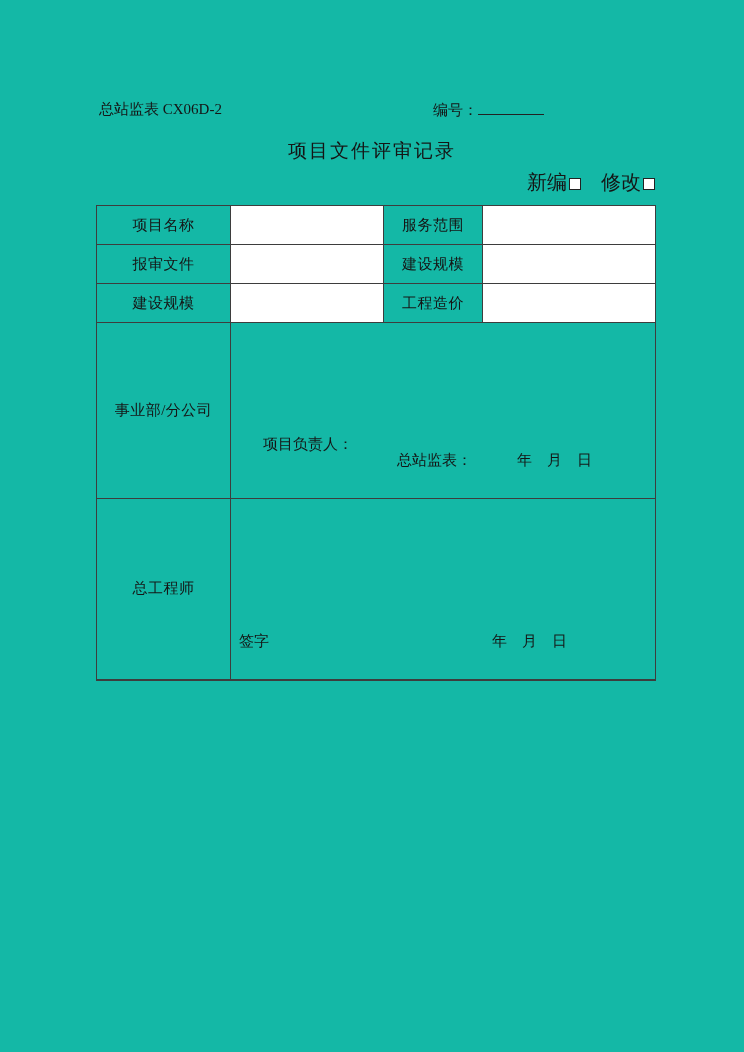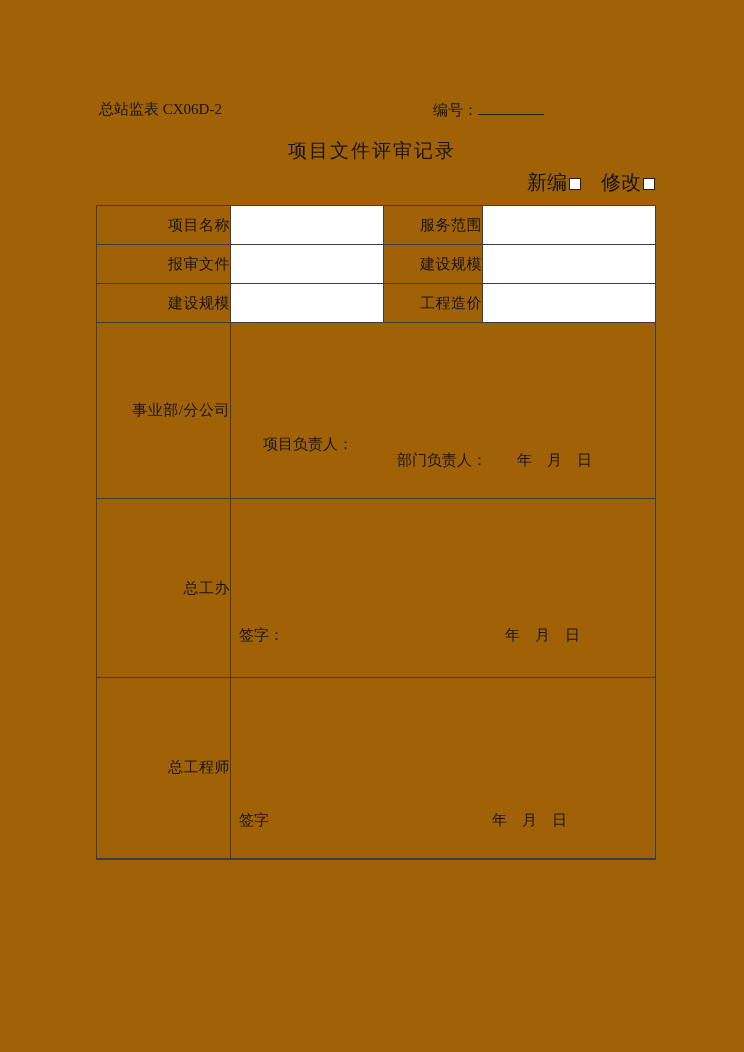--- a/index.html
+++ b/index.html
@@ -1,21 +1,21 @@
 <!DOCTYPE html>
 <html><head>
 <meta charset="utf-8">
 <style>
   * { box-sizing: border-box; }
   html, body { margin: 0; padding: 0; background: #ffffff; }
   .page {
     position: relative;
     width: 744px;
     height: 1052px;
-    background: #a16207;
+    background: #14b8a6;
     font-family: "Liberation Serif", "DejaVu Serif", serif;
     color: #151515;
     overflow: hidden;
   }
 
   
   .doc-code {
     position: absolute;
     left: 99px;
     top: 100px;
@@ -82,21 +82,21 @@
   table.review td {
     border: 1px solid #3d3d3d;
     font-size: 15px;
     padding: 0;
   }
   tr.info-row { height: 39px; }
   tr.sign-row-1 { height: 176px; }
   tr.sign-row-2 { height: 179px; }
   tr.sign-row-3 { height: 181px; }
   td.lbl {
-    text-align: right;
+    text-align: center;
     vertical-align: middle;
     letter-spacing: 0.5px;
   }
   td.val { background: #ffffff; }
   td.sig { position: relative; }
   .fp {
     position: absolute;
     font-size: 15px;
     white-space: pre;
   }
@@ -147,32 +147,25 @@
         <td class="lbl">建设规模</td>
         <td class="val"></td>
         <td class="lbl">工程造价</td>
         <td class="val"></td>
       </tr>
 
       <tr class="sign-row-1">
         <td class="lbl">事业部/分公司</td>
         <td class="sig" colspan="3">
           <span class="fp" style="left:8px; bottom:44px;margin-left:24px;">项目负责人：</span>
-          <span class="fp" style="left:166px; bottom:28px;">部门负责人：</span>
+          <span class="fp" style="left:166px; bottom:28px;">总站监表：</span>
           <span class="fp" style="left:286px; bottom:28px;">年　月　日</span>
         </td>
       </tr>
 
-      <tr class="sign-row-2">
-        <td class="lbl">总工办</td>
-        <td class="sig" colspan="3">
-          <span class="fp" style="left:8px; bottom:32px;">签字：</span>
-          <span class="fp" style="left:274px; bottom:32px;">年　月　日</span>
-        </td>
-      </tr>
 
       <tr class="sign-row-3">
         <td class="lbl">总工程师</td>
         <td class="sig" colspan="3">
           <span class="fp" style="left:8px; bottom:28px;">签字</span>
           <span class="fp" style="left:261px; bottom:28px;">年　月　日</span>
         </td>
       </tr>
     </tbody>
   </table>

